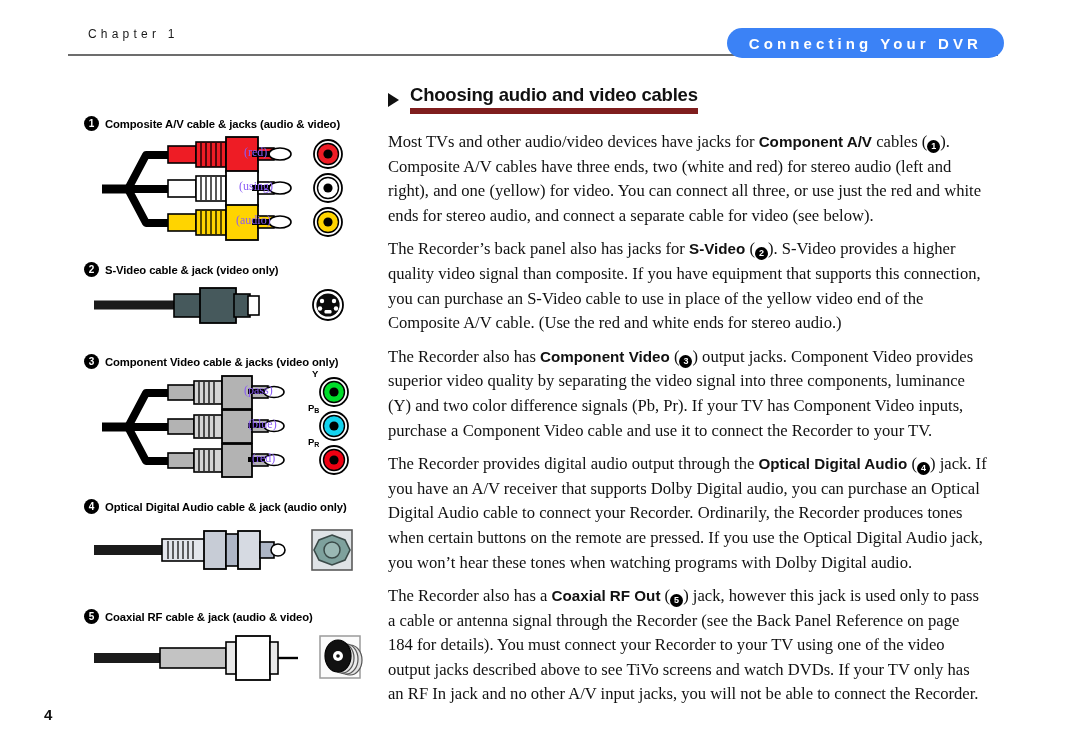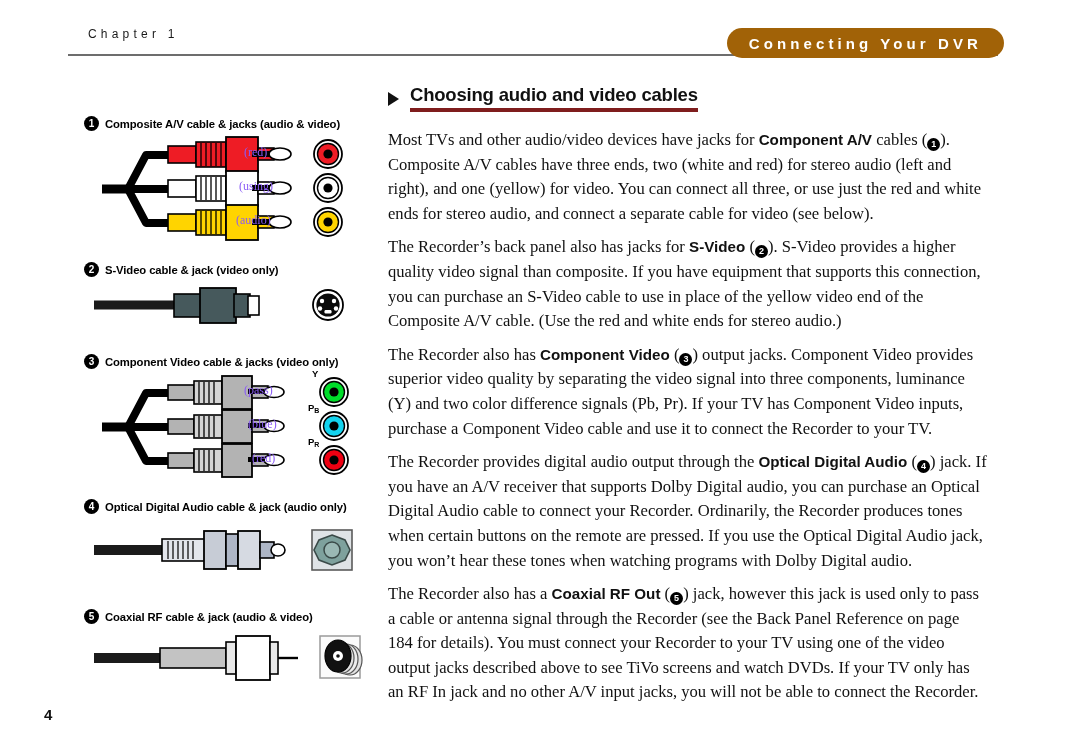--- a/index.html
+++ b/index.html
@@ -41,21 +41,21 @@
     font-weight: normal;
     letter-spacing: 4.2px;
     color: #1a1a1a;
     white-space: nowrap;
   }
   .header-pill {
     position: absolute;
     right: 76px;
     top: 14px;
     height: 30px;
-    background: #a16207;
+    background: #3b82f6;
     border-radius: 15px;
     padding: 0 22px;
     display: flex;
     align-items: center;
     justify-content: center;
   }
   .header-pill span {
     font-family: "Liberation Sans", sans-serif;
     font-size: 15px;
     font-weight: bold;
@@ -150,21 +150,21 @@
     border-top: 7px solid transparent;
     border-bottom: 7px solid transparent;
     margin-top: 1px;
   }
   .section-head h2 {
     margin: 0;
     font-family: "Liberation Sans", sans-serif;
     font-size: 18.5px;
     font-weight: bold;
     color: #111;
-    border-bottom: 4px solid #7f1d1d;
+    border-bottom: 6px solid #7f1d1d;
     padding-bottom: 2px;
     letter-spacing: -0.2px;
   }
   .body-p {
     font-family: "Liberation Serif", serif;
     font-size: 16.6px;
     line-height: 24.6px;
     color: #111;
     margin: 0 0 9px 0;
     text-align: left;

